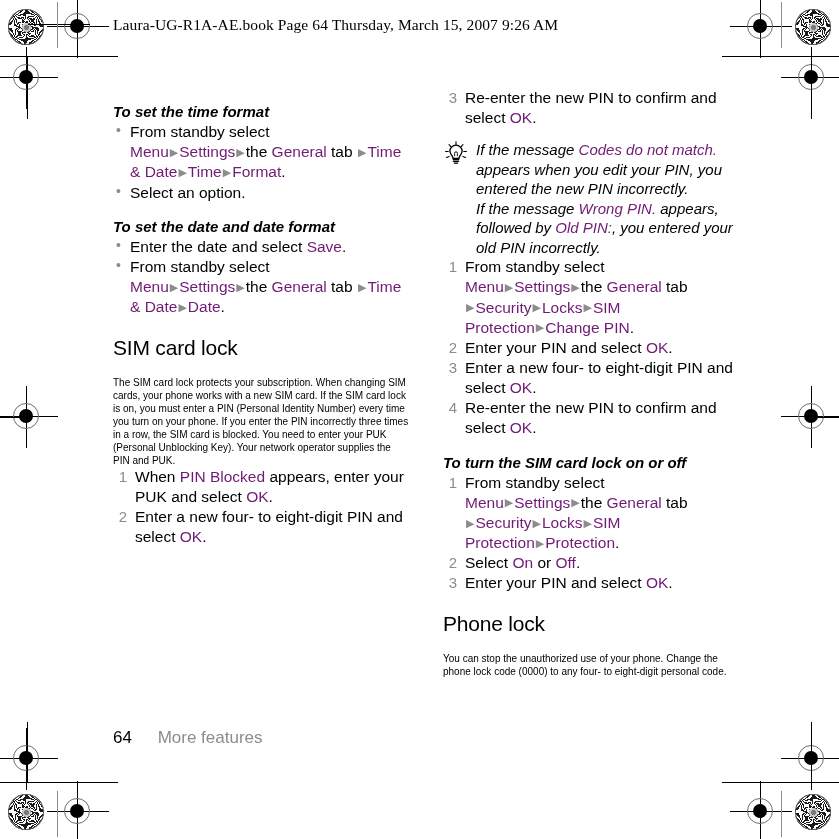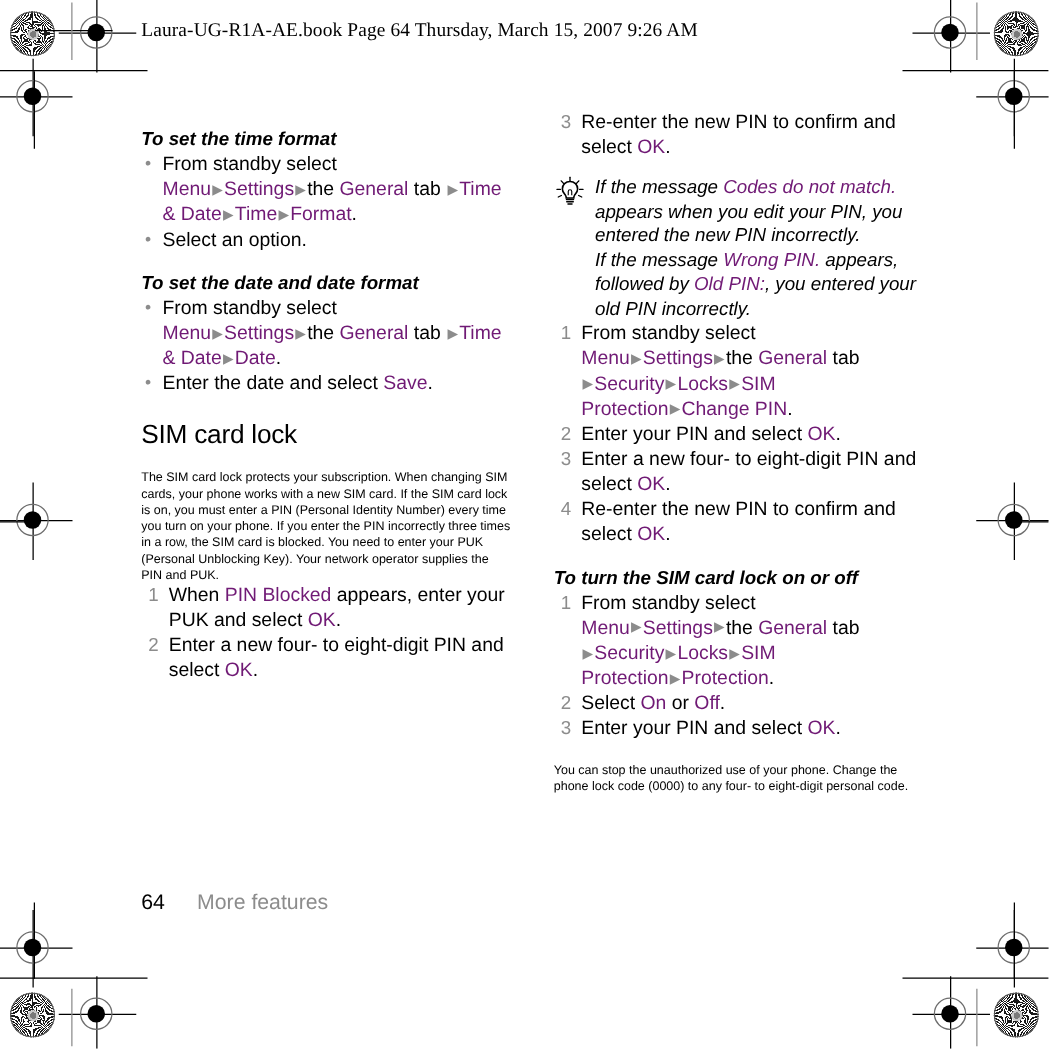--- a/index.html
+++ b/index.html
@@ -195,21 +195,21 @@
     left: 0px;
     top: 1px;
     width: 26px;
     height: 26px;
   }
 
   
   #footer {
     position: absolute;
     left: 113px;
-    top: 712px;
+    top: 728px;
     font-size: 17px;
   }
   #footer .pageno { color: #000; }
   #footer .secname {
     color: #8c8c8c;
     margin-left: 21px;
   }
 </style>
 </head>
 <body>
@@ -303,22 +303,22 @@
   <div class="column" id="col-left">
 
     <h3 class="h2">To set the time format</h3>
     <ul class="bullets">
       <li><span>From standby select </span><span class="gray">Menu</span><span class="arrow">▶</span><span class="gray">Settings</span><span class="arrow">▶</span><span>the </span><span class="gray">General</span><span> tab </span><span class="arrow">▶</span><span class="gray">Time &amp; Date</span><span class="arrow">▶</span><span class="gray">Time</span><span class="arrow">▶</span><span class="gray">Format</span><span>.</span></li>
       <li><span>Select an option.</span></li>
     </ul>
 
     <h3 class="h2">To set the date and date format</h3>
     <ul class="bullets">
+      <li><span>Enter the date and select </span><span class="gray">Save</span><span>.</span></li>
       <li><span>From standby select </span><span class="gray">Menu</span><span class="arrow">▶</span><span class="gray">Settings</span><span class="arrow">▶</span><span>the </span><span class="gray">General</span><span> tab </span><span class="arrow">▶</span><span class="gray">Time &amp; Date</span><span class="arrow">▶</span><span class="gray">Date</span><span>.</span></li>
-      <li><span>Enter the date and select </span><span class="gray">Save</span><span>.</span></li>
     </ul>
 
     <h2 class="h1">SIM card lock</h2>
     <p class="body">The SIM card lock protects your subscription. When changing SIM cards, your phone works with a new SIM card. If the SIM card lock is on, you must enter a PIN (Personal Identity Number) every time you turn on your phone. If you enter the PIN incorrectly three times in a row, the SIM card is blocked. You need to enter your PUK (Personal Unblocking Key). Your network operator supplies the PIN and PUK.</p>
 
     <ol class="steps">
       <li><span>When </span><span class="gray">PIN Blocked</span><span> appears, enter your PUK and select </span><span class="gray">OK</span><span>.</span></li>
       <li><span>Enter a new four- to eight-digit PIN and select </span><span class="gray">OK</span><span>.</span></li>
     </ol>
   </div>
@@ -356,20 +356,21 @@
       <li><span>Re-enter the new PIN to confirm and select </span><span class="gray">OK</span><span>.</span></li>
     </ol>
 
     <h3 class="h2">To turn the SIM card lock on or off</h3>
     <ol class="steps">
       <li><span>From standby select </span><span class="gray">Menu</span><span class="arrow">▶</span><span class="gray">Settings</span><span class="arrow">▶</span><span>the </span><span class="gray">General</span><span> tab </span><span class="arrow">▶</span><span class="gray">Security</span><span class="arrow">▶</span><span class="gray">Locks</span><span class="arrow">▶</span><span class="gray">SIM Protection</span><span class="arrow">▶</span><span class="gray">Protection</span><span>.</span></li>
       <li><span>Select </span><span class="gray">On</span><span> or </span><span class="gray">Off</span><span>.</span></li>
       <li><span>Enter your PIN and select </span><span class="gray">OK</span><span>.</span></li>
     </ol>
 
+    <h2 class="h1">Phone lock</h2>
     <p class="body">You can stop the unauthorized use of your phone. Change the phone lock code (0000) to any four- to eight-digit personal code.</p>
   </div>
 
   <div id="footer">
     <span class="pageno">64</span>
     <span class="secname">More features</span>
   </div>
 
 </div>
 

